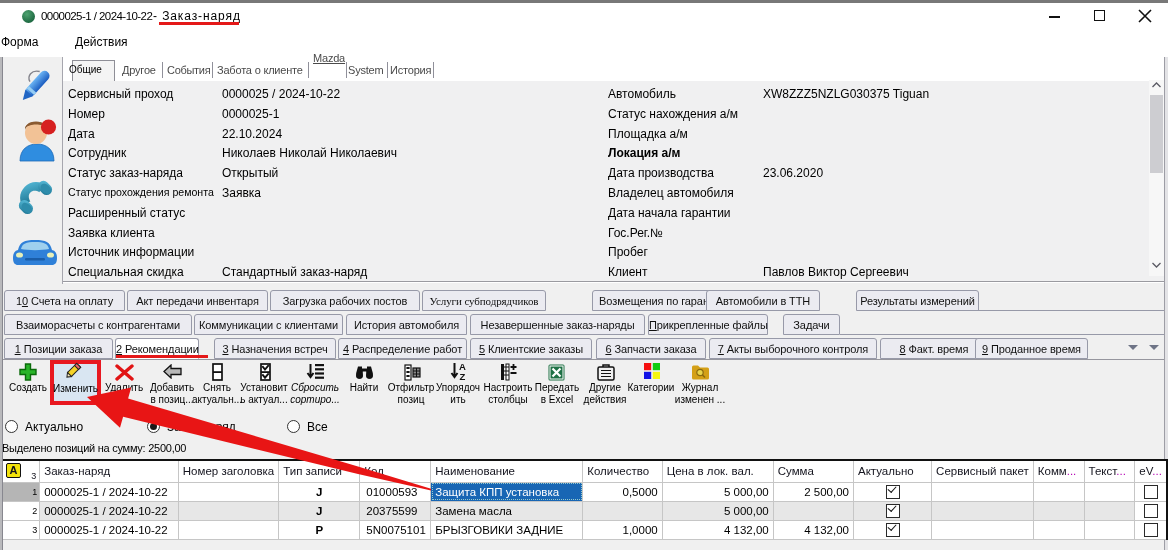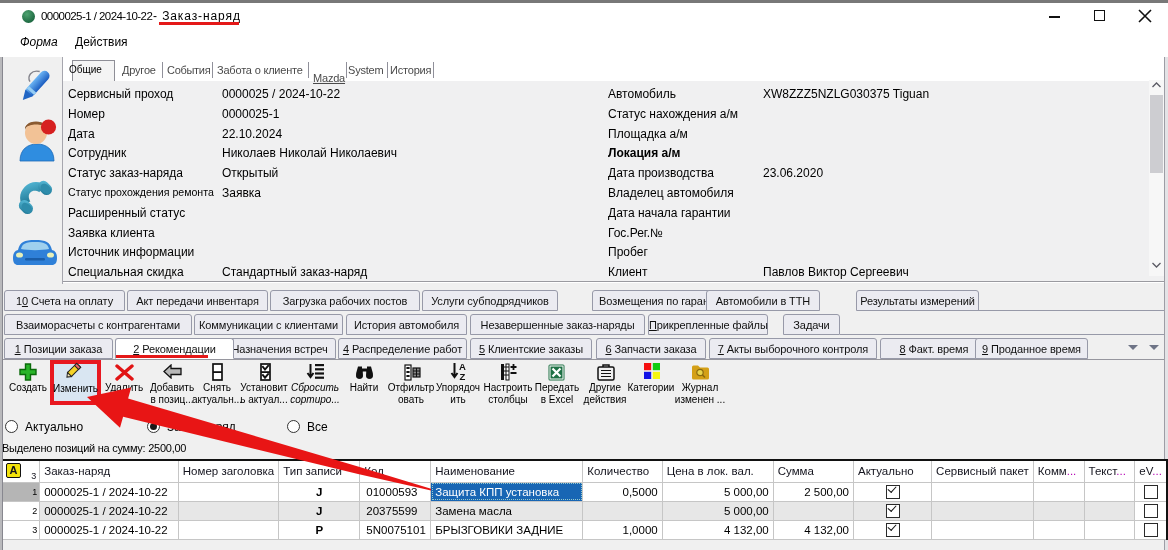--- a/index.html
+++ b/index.html
@@ -44,21 +44,21 @@
 <div class="lbl" style="left:41px;top:10px;font-size:11.5px;letter-spacing:-0.55px;">0000025-1 / 2024-10-22</div>
 <div class="lbl" style="left:153px;top:9px;font-size:12px;letter-spacing:0.9px;">- Заказ-наряд</div>
 <div class="abs" style="left:159px;top:22px;width:80px;height:3px;background:#e41818;"></div>
 
 <div class="abs" style="left:1049px;top:16px;width:11px;height:1.6px;background:#111;"></div>
 <div class="abs" style="left:1094px;top:10px;width:9px;height:9px;border:1.6px solid #111;"></div>
 <svg class="abs" style="left:1138px;top:9px;" width="14" height="14" viewBox="0 0 14 14">
     <path d="M1 1 L13 13 M13 1 L1 13" stroke="#111" stroke-width="1.6"></path>
   </svg>
 
-<div class="lbl" style="left:20px;top:35px;font-style:italic;">Форма</div>
+<div class="lbl" style="left:1px;top:35px;">Форма</div>
 <div class="lbl" style="left:75px;top:35px;">Действия</div>
 
 <div class="abs" style="left:62px;top:57px;width:1px;height:227px;background:#a6a6ae;"></div>
 
 <svg class="abs" style="left:14px;top:62px;" width="42" height="44" viewBox="0 0 42 44">
  <defs>
       <linearGradient id="pen" x1="0" y1="0" x2="1" y2="0">
    <stop offset="0" stop-color="#6cb4f4"></stop>
         <stop offset="1" stop-color="#1a5cc0"></stop>
       </linearGradient>
@@ -102,21 +102,21 @@
 </svg>
 
 <div class="abs" style="left:63px;top:57px;width:1101px;height:226px;background:#ffffff;"></div>
 <div class="abs" style="left:63px;top:81px;width:1101px;height:201px;background:#f0f0f1;border-bottom:1px solid #9a9aa0;box-sizing:border-box;"></div>
 
 <div class="abs" style="left:72px;top:60px;width:43px;height:21px;background:#f4f4f4;border:1px solid #8f8f97;border-bottom:none;box-sizing:border-box;"></div>
 <div class="lbl" style="left:69px;top:64px;font-size:10px;">Общие</div>
 <div class="lbl ttab" style="left:122px;top:64px;">Другое</div>
 <div class="lbl ttab" style="left:167px;top:64px;letter-spacing:-0.3px;">События</div>
 <div class="lbl ttab" style="left:217px;top:64px;">Забота о клиенте</div>
-<div class="lbl ttab" style="left:313px;top:72px;text-decoration:underline;">Mazda</div>
+<div class="lbl ttab" style="left:313px;top:52px;text-decoration:underline;">Mazda</div>
 <div class="lbl ttab" style="left:348px;top:64px;">System</div>
 <div class="lbl ttab" style="left:390px;top:64px;">История</div>
 <div class="abs" style="left:162px;top:62px;width:1px;height:16px;background:#90909a;"></div>
 <div class="abs" style="left:212px;top:62px;width:1px;height:16px;background:#90909a;"></div>
 <div class="abs" style="left:308px;top:62px;width:1px;height:16px;background:#90909a;"></div>
 <div class="abs" style="left:346px;top:62px;width:1px;height:16px;background:#90909a;"></div>
 <div class="abs" style="left:387px;top:62px;width:1px;height:16px;background:#90909a;"></div>
 <div class="abs" style="left:433px;top:62px;width:1px;height:16px;background:#90909a;"></div>
 
 <div id="fields">
@@ -158,32 +158,32 @@
   </svg>
 <div class="abs" style="left:1150px;top:95px;width:13px;height:78px;background:#cdcdd1;"></div>
 <svg class="abs" style="left:1152px;top:262px" width="9" height="6" viewBox="0 0 9 6">
     <path d="M0.5 1 L4.5 5 L8.5 1" fill="none" stroke="#5a5a64" stroke-width="1.3"></path>
   </svg>
 
 <div id="ptabs">
     <div class="ptab " style="left:4px;top:290px;width:121px;">1<u>0</u> Счета на оплату</div>
     <div class="ptab " style="left:127px;top:290px;width:141px;">Акт передачи инвентаря</div>
     <div class="ptab " style="left:270px;top:290px;width:150px;">Загрузка рабочих постов</div>
-    <div class="ptab " style="left:422px;top:290px;width:136px;">Услуги субподрядчиков</div>
+    <div class="ptab " style="left:422px;top:290px;width:124px;font-family:Liberation Serif, serif;">Услуги субподрядчиков</div>
     <div class="ptab " style="left:560px;top:290px;width:141px;margin-left:32px;">Возмещения по гарантии</div>
     <div class="ptab " style="left:706px;top:290px;width:114px;">Автомобили в ТТН</div>
     <div class="ptab " style="left:823px;top:290px;width:123px;margin-left:33px;">Результаты измерений</div>
     <div class="ptab " style="left:4px;top:314px;width:188px;">Взаиморасчеты с контрагентами</div>
     <div class="ptab " style="left:194px;top:314px;width:149px;">Коммуникации с клиентами</div>
     <div class="ptab " style="left:346px;top:314px;width:121px;">История автомобиля</div>
     <div class="ptab " style="left:470px;top:314px;width:175px;">Незавершенные заказ-наряды</div>
     <div class="ptab " style="left:648px;top:314px;width:120px;"><u>П</u>рикрепленные файлы</div>
     <div class="ptab " style="left:783px;top:314px;width:57px;">Задачи</div>
     <div class="ptab " style="left:4px;top:338px;width:109px;"><u>1</u> Позиции заказа</div>
-    <div class="ptab active-tab" style="left:115px;top:338px;width:119px;"><u>2</u> Рекомендации</div>
+    <div class="ptab active-tab" style="left:115px;top:338px;width:84px;"><u>2</u> Рекомендации</div>
     <div class="ptab " style="left:214px;top:338px;width:122px;"><u>3</u> Назначения встреч</div>
     <div class="ptab " style="left:338px;top:338px;width:129px;"><u>4</u> Распределение работ</div>
     <div class="ptab " style="left:470px;top:338px;width:122px;"><u>5</u> Клиентские заказы</div>
     <div class="ptab " style="left:596px;top:338px;width:110px;"><u>6</u> Запчасти заказа</div>
     <div class="ptab " style="left:709px;top:338px;width:168px;"><u>7</u> Акты выборочного контроля</div>
     <div class="ptab " style="left:880px;top:338px;width:108px;"><u>8</u> Факт. время</div>
     <div class="ptab " style="left:975px;top:338px;width:113px;"><u>9</u> Проданное время</div>
     <div class="abs" style="left:946px;top:310px;width:218px;height:1px;background:#9799a8;"></div>
     <div class="abs" style="left:840px;top:334px;width:324px;height:1px;background:#9799a8;"></div>
     <svg class="abs" style="left:1128px;top:344px" width="11" height="7">
@@ -202,21 +202,21 @@
     <div class="tbl-label" style="left:127px;top:382px;width:90px;">Добавить
 в позиц...</div>
     <div class="tbl-label" style="left:172px;top:382px;width:90px;">Снять
 актуальн...</div>
     <div class="tbl-label" style="left:219px;top:382px;width:90px;">Установит
 ь актуал...</div>
     <div class="tbl-label" style="left:270px;top:382px;width:90px;font-style:italic;">Сбросить
 сортиро...</div>
     <div class="tbl-label" style="left:319px;top:382px;width:90px;">Найти</div>
     <div class="tbl-label" style="left:366px;top:382px;width:90px;">Отфильтр
-овать</div>
+позиц</div>
     <div class="tbl-label" style="left:413px;top:382px;width:90px;">Упорядоч
 ить</div>
     <div class="tbl-label" style="left:463px;top:382px;width:90px;">Настроить
 столбцы</div>
     <div class="tbl-label" style="left:512px;top:382px;width:90px;">Передать
 в Excel</div>
     <div class="tbl-label" style="left:560px;top:382px;width:90px;">Другие
 действия</div>
     <div class="tbl-label" style="left:606px;top:382px;width:90px;">Категории</div>
     <div class="tbl-label" style="left:655px;top:382px;width:90px;">Журнал

